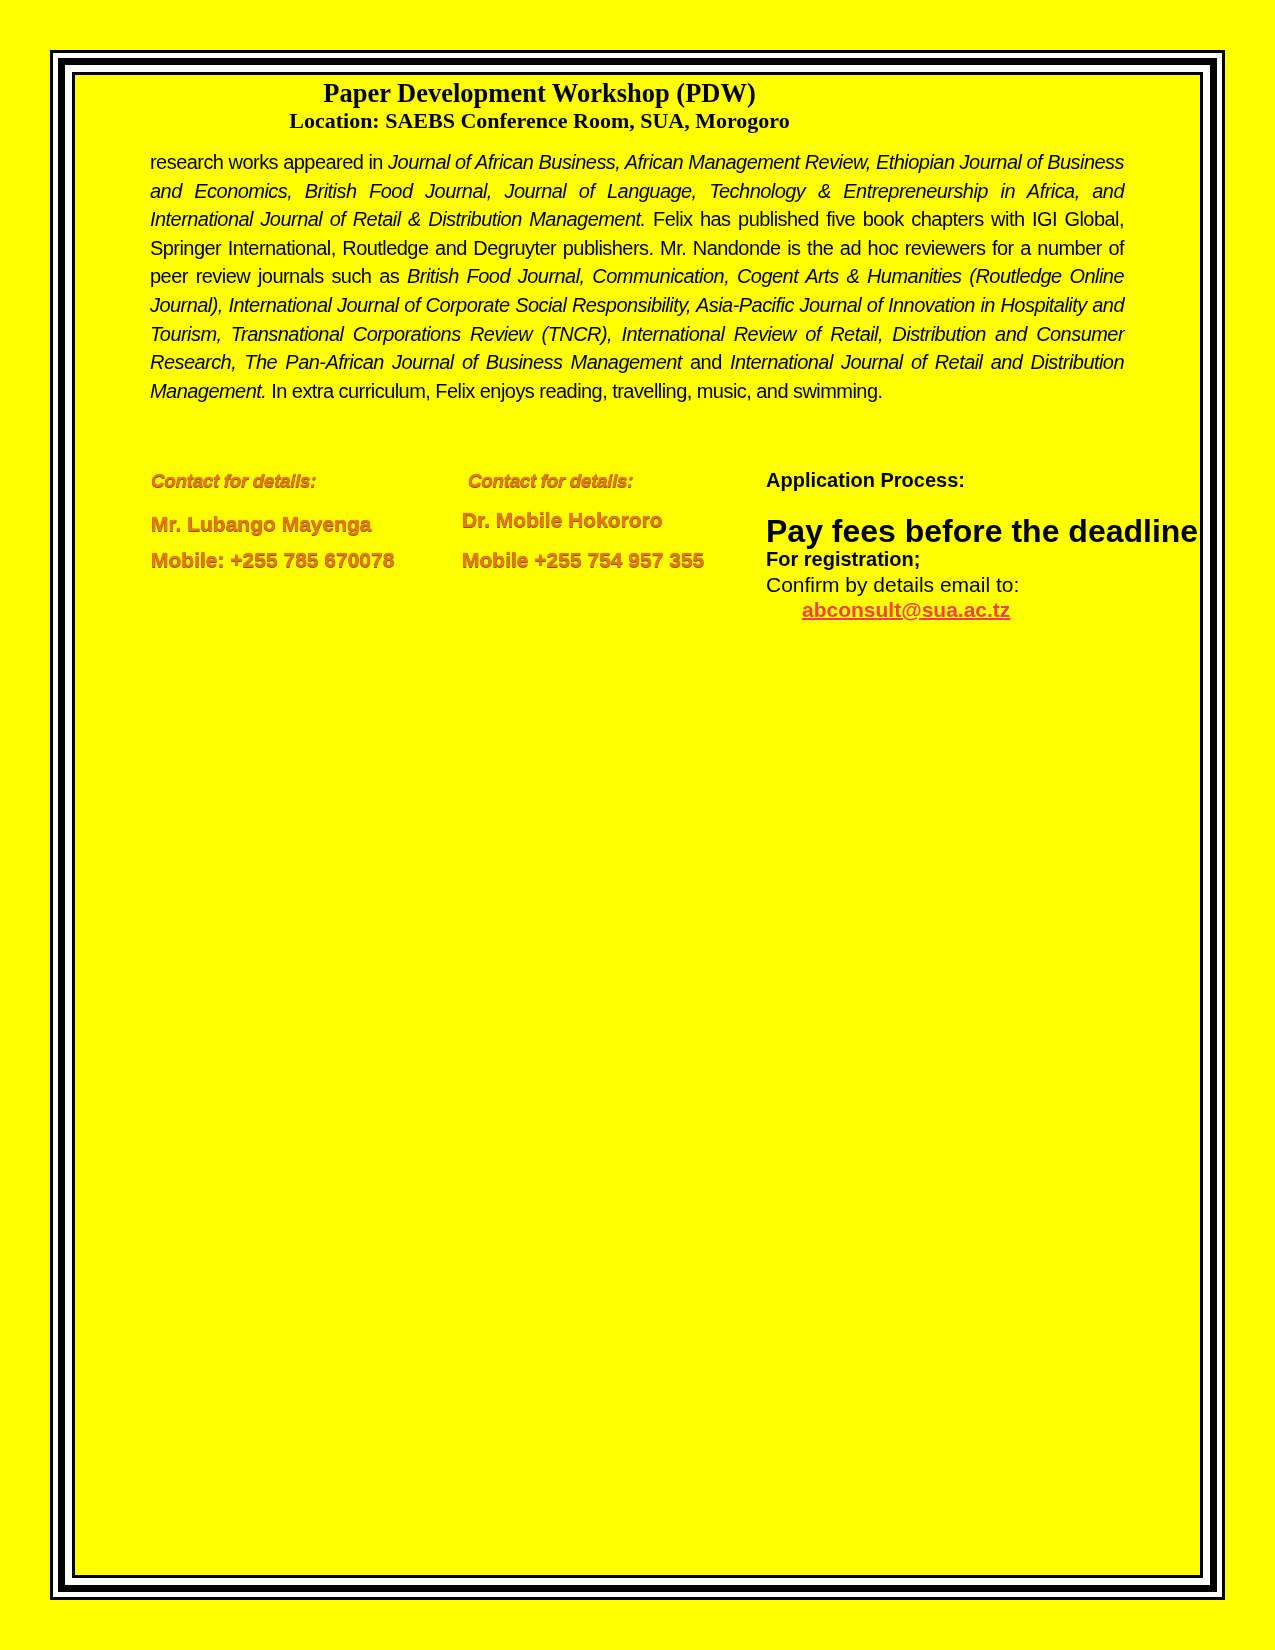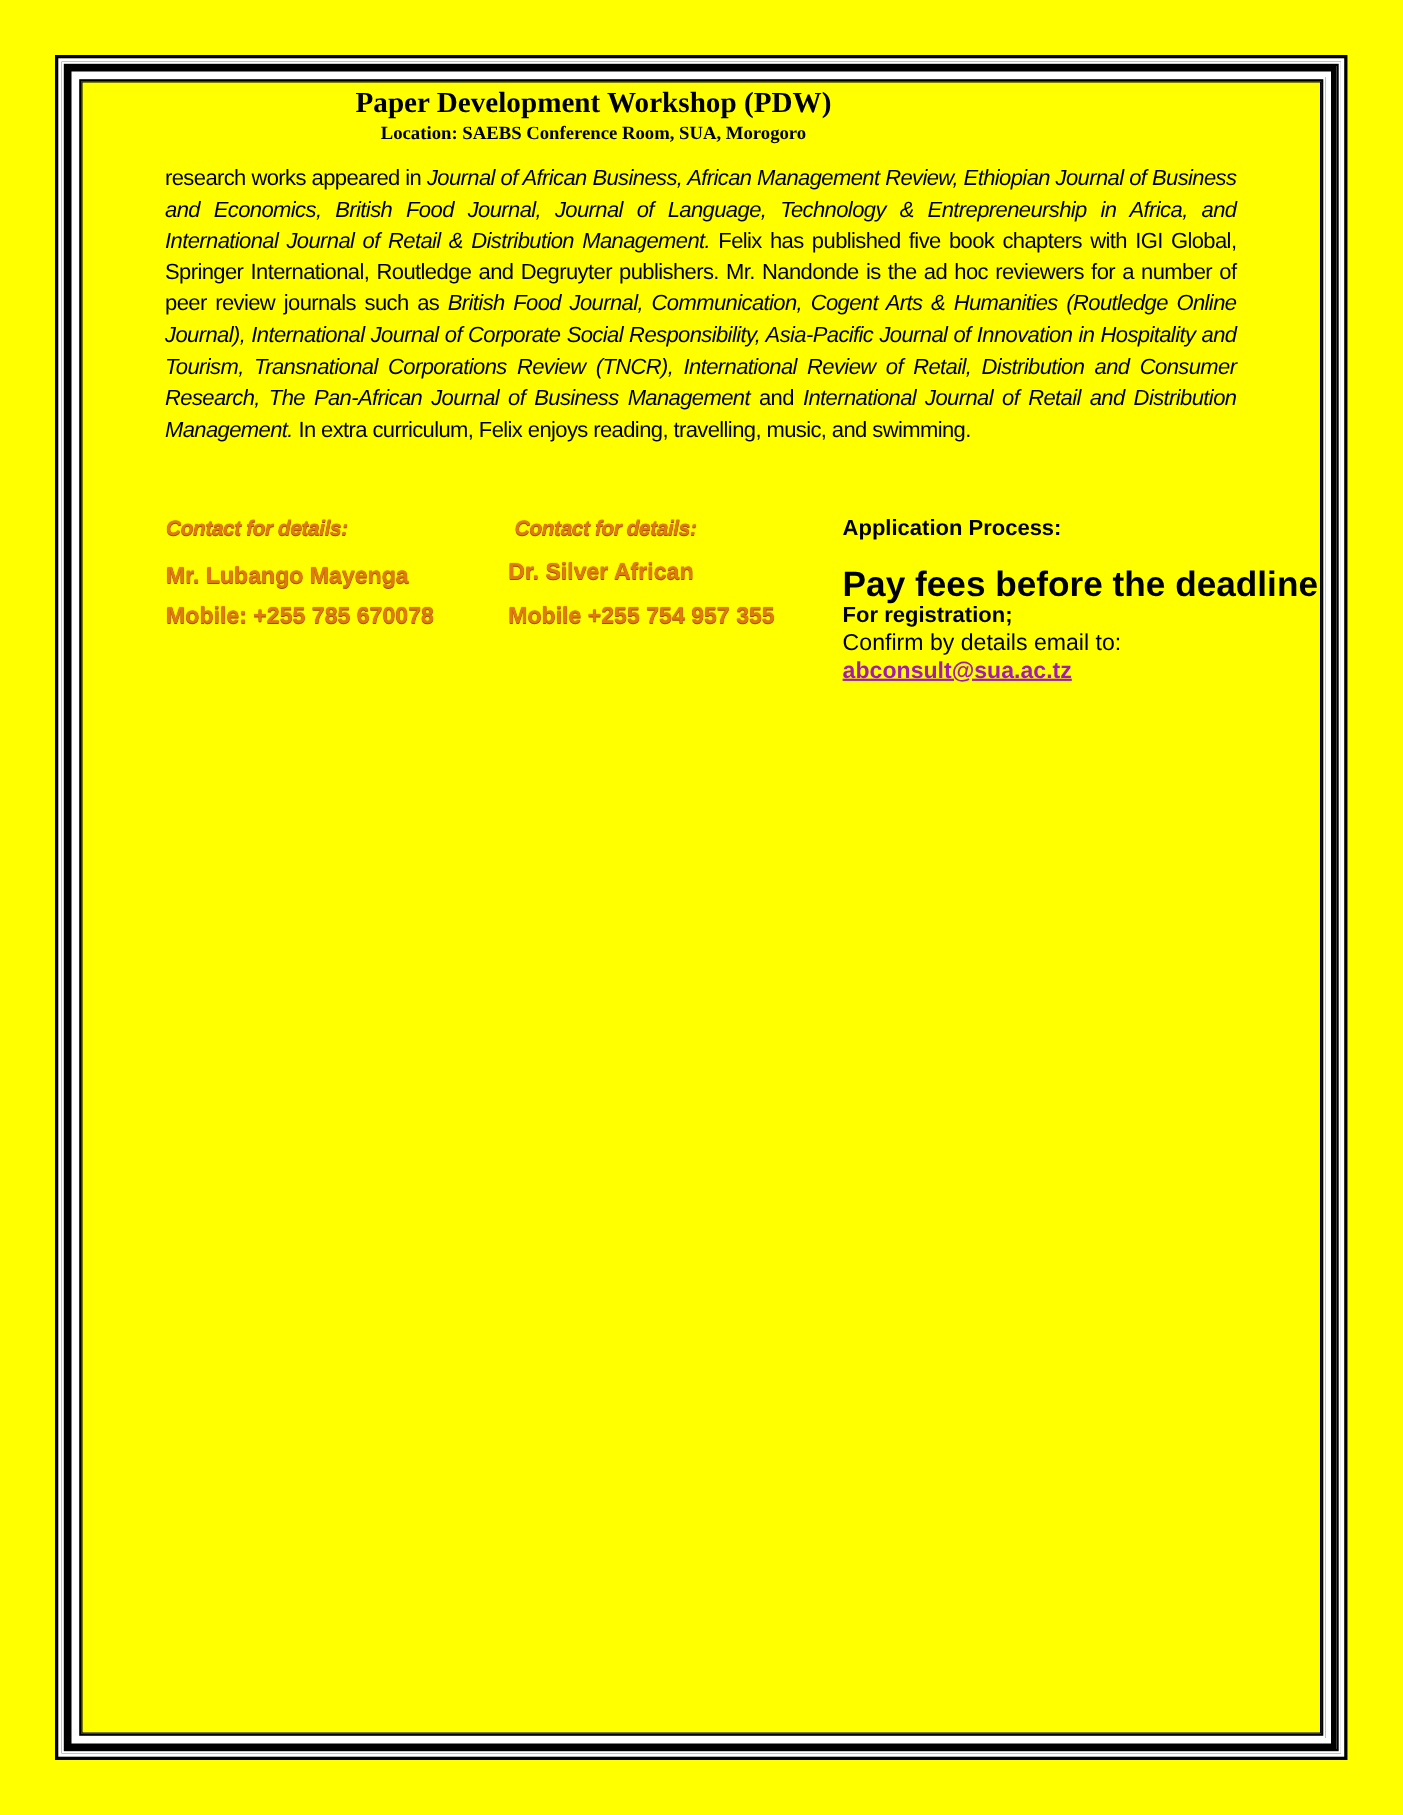--- a/index.html
+++ b/index.html
@@ -61,21 +61,21 @@
     font-weight: bold;
     margin: 0;
   }
   .title-main {
     top: 78px;
     font-size: 26.5px;
     line-height: 30px;
   }
   .title-sub {
     top: 108px;
-    font-size: 17px;
+    font-size: 22px;
     line-height: 26px;
   }
 
   .bio {
     position: absolute;
     left: 150px;
     top: 148px;
     width: 974px;
     font-family: "Liberation Sans", sans-serif;
     font-size: 20px;
@@ -135,23 +135,24 @@
   .app-confirm {
     top: 573px;
     font-size: 21px;
     line-height: 24px;
   }
   .app-email {
     top: 598px;
     font-size: 21px;
     font-weight: bold;
     line-height: 24px;
-    color: #a21caf;
+    color: #ef4444;
     text-decoration: underline;
     text-decoration-thickness: 2px;
+    margin-left: 36px;
   }
 </style>
 </head>
 <body>
 
 <div class="border-outer">
   <div class="border-w1">
     <div class="border-thick">
       <div class="border-w2">
         <div class="border-thin"></div>
@@ -166,21 +167,21 @@
 <p class="bio"><span>research works appeared in </span><i>Journal of African Business, African Management Review, Ethiopian Journal of Business and Economics, British Food Journal, Journal of Language, Technology &amp; Entrepreneurship in Africa, and International Journal of Retail &amp; Distribution Management.</i><span>  Felix has published five book chapters with IGI Global, Springer International, Routledge and Degruyter publishers. Mr. Nandonde is the ad hoc reviewers for a number of peer review journals such as </span><i>British Food Journal, Communication, Cogent Arts &amp; Humanities (Routledge Online Journal), International Journal of Corporate Social Responsibility, Asia-Pacific Journal of Innovation in Hospitality and Tourism, Transnational Corporations Review (TNCR), International Review of Retail, Distribution and Consumer Research,  The Pan-African Journal of Business Management</i><span> and </span><i>International Journal of Retail and Distribution Management.</i><span> In extra curriculum, Felix enjoys reading, travelling, music, and swimming.</span></p>
 
 <div>
   <div class="contact-heading orange" style="left:151px; top:470px;">Contact for details:</div>
   <div class="contact-line orange" style="left:151px; top:512px;">Mr. Lubango Mayenga</div>
   <div class="contact-line orange" style="left:151px; top:548px;">Mobile: +255 785 670078</div>
 </div>
 
 <div>
   <div class="contact-heading orange" style="left:468px; top:470px;">Contact for details:</div>
-  <div class="contact-line orange" style="left:462px; top:508px;">Dr. Silver African</div>
+  <div class="contact-line orange" style="left:462px; top:508px;">Dr. Mobile Hokororo</div>
   <div class="contact-line orange" style="left:462px; top:548px;">Mobile +255 754 957 355</div>
 </div>
 
 <div>
   <div class="app app-heading">Application Process:</div>
   <div class="app app-pay">Pay fees before the deadline</div>
   <div class="app app-reg">For  registration;</div>
   <div class="app app-confirm">Confirm by details email  to:</div>
   <a class="app app-email">abconsult@sua.ac.tz</a>
 </div>

